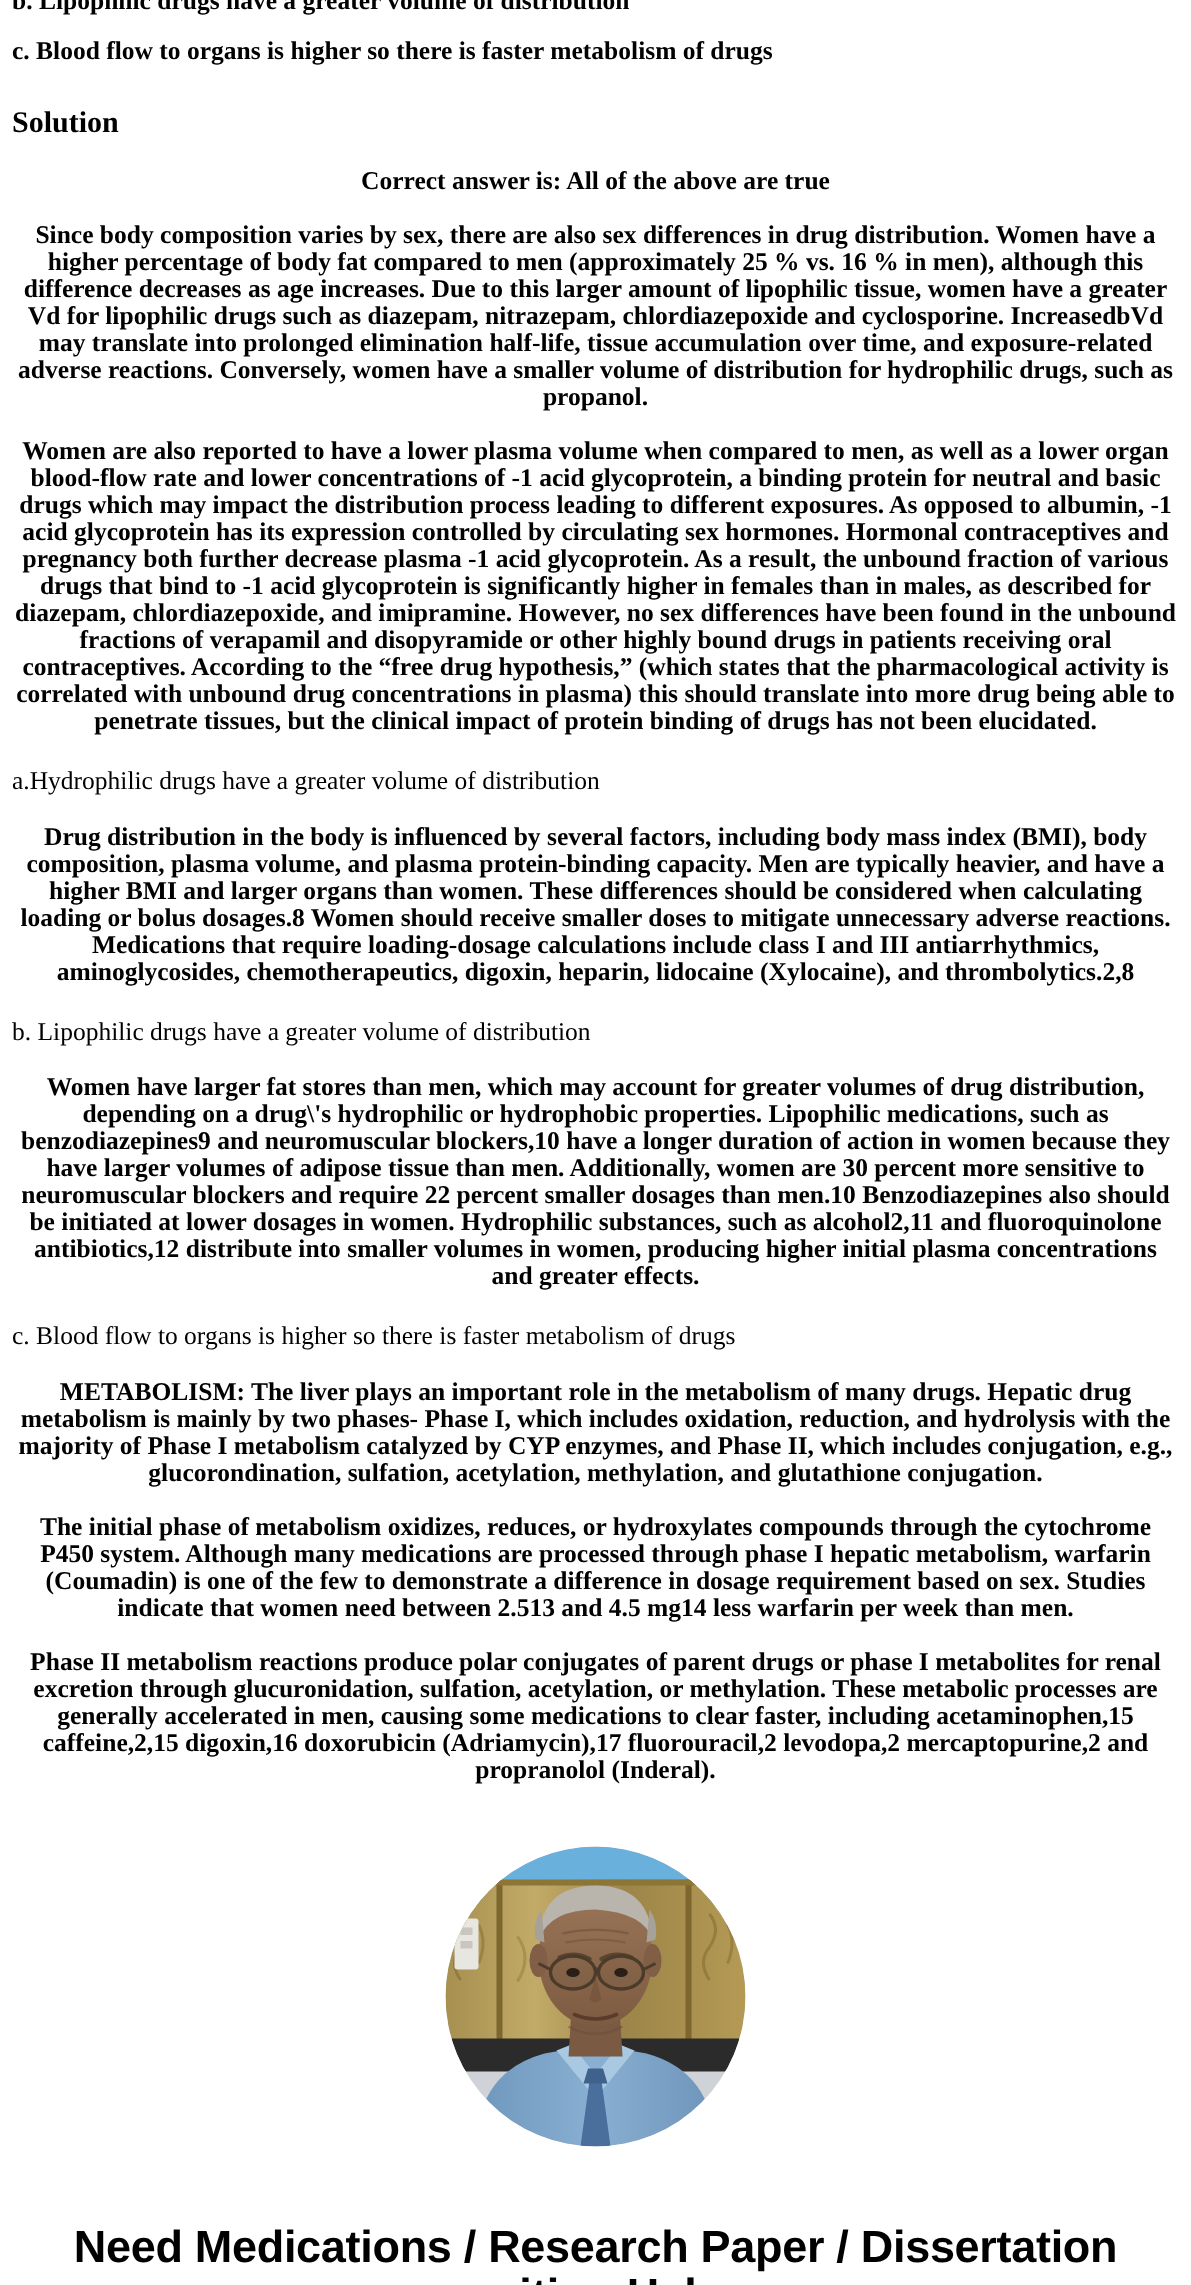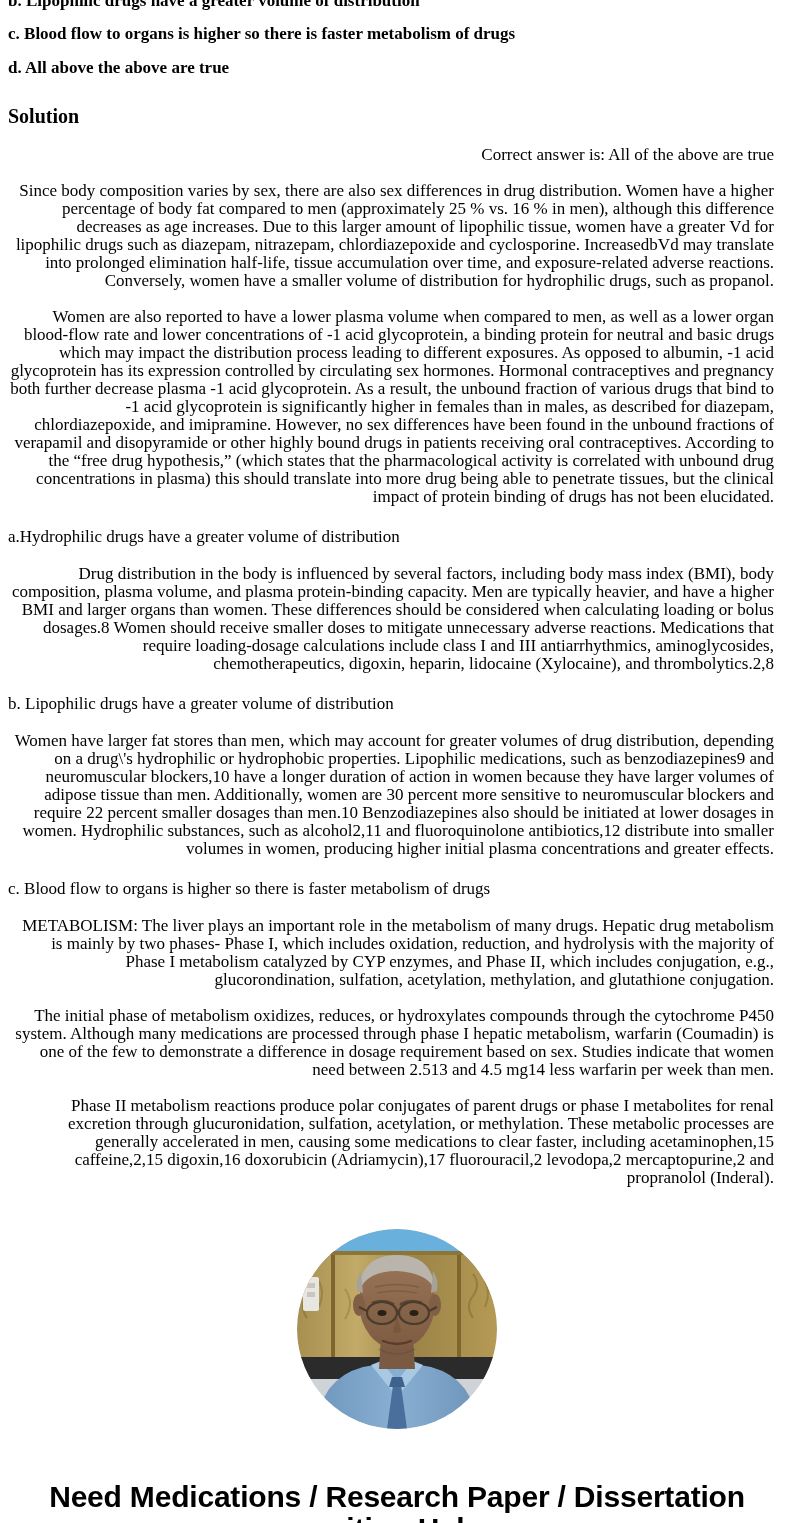--- a/index.html
+++ b/index.html
@@ -43,24 +43,25 @@
     font-size: 17px;
     line-height: 20px;
   }
   h2.solution {
     margin: 26px 0 0 0;
     font-weight: bold;
     font-size: 20px;
     line-height: 24px;
   }
   p.body {
-    margin: 18px 12px 0 0;
+    margin: 18px 0 0 0;
     font-size: 17px;
     line-height: 18px;
-    text-align: right;
+    text-align: center;
+    font-weight: bold;
   }
   p.sub-heading {
     margin: 21px 0 0 0;
     font-weight: normal;
     font-size: 17px;
     line-height: 20px;
   }
   .avatar-wrap {
     margin-top: 42px;
     display: flex;
@@ -97,21 +98,20 @@
 </head>
 <body>
 
 <div class="page">
 
   <div class="clipped-top">
     <div class="inner">b. Lipophilic drugs have a greater volume of distribution</div>
   </div>
 
   <p class="q">c. Blood flow to organs is higher so there is faster metabolism of drugs</p>
-  <p class="q">d. All above the above are true</p>
 
   <h2 class="solution">Solution</h2>
 
   <p class="body">Correct answer is: All of the above are true</p>
 
   <p class="body">Since body composition varies by sex, there are also sex differences in drug distribution. Women have a higher percentage of body fat compared to men (approximately 25 % vs. 16 % in men), although this difference decreases as age increases. Due to this larger amount of lipophilic tissue, women have a greater Vd for lipophilic drugs such as diazepam, nitrazepam, chlordiazepoxide and cyclosporine. IncreasedbVd may translate into prolonged elimination half-life, tissue accumulation over time, and exposure-related adverse reactions. Conversely, women have a smaller volume of distribution for hydrophilic drugs, such as propanol.</p>
 
   <p class="body">Women are also reported to have a lower plasma volume when compared to men, as well as a lower organ blood-flow rate and lower concentrations of -1 acid glycoprotein, a binding protein for neutral and basic drugs which may impact the distribution process leading to different exposures. As opposed to albumin, -1 acid glycoprotein has its expression controlled by circulating sex hormones. Hormonal contraceptives and pregnancy both further decrease plasma -1 acid glycoprotein. As a result, the unbound fraction of various drugs that bind to -1 acid glycoprotein is significantly higher in females than in males, as described for diazepam, chlordiazepoxide, and imipramine. However, no sex differences have been found in the unbound fractions of verapamil and disopyramide or other highly bound drugs in patients receiving oral contraceptives. According to the “free drug hypothesis,” (which states that the pharmacological activity is correlated with unbound drug concentrations in plasma) this should translate into more drug being able to penetrate tissues, but the clinical impact of protein binding of drugs has not been elucidated.</p>
 
   <p class="sub-heading">a.Hydrophilic drugs have a greater volume of distribution</p>

